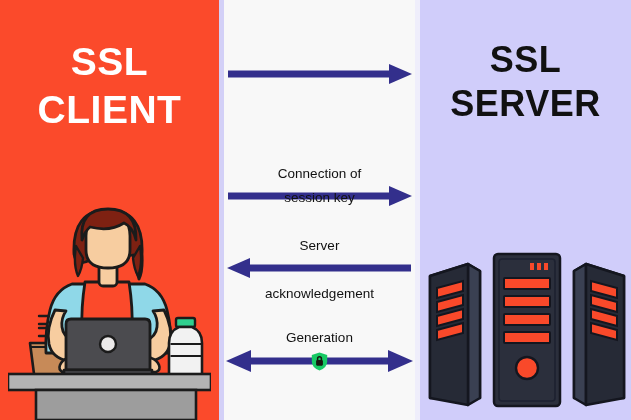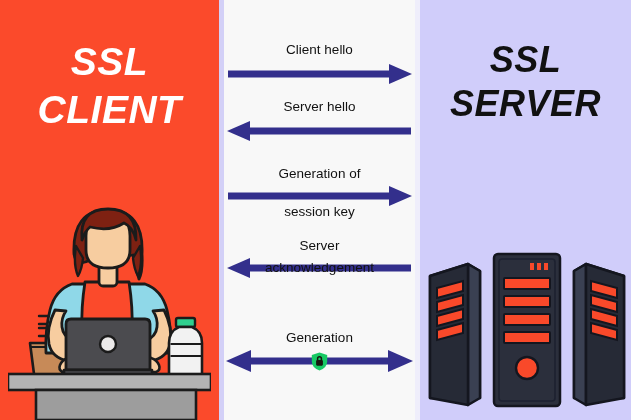--- a/index.html
+++ b/index.html
@@ -51,21 +51,20 @@
   }
 
   
   .title {
     position: absolute;
     text-align: center;
     line-height: 1.22;
     font-weight: bold;
     letter-spacing: 0.5px;
     white-space: pre-line;
-    font-style: italic;
   }
   .title-client {
     left: 0; top: 38px;
     width: 219px;
     color: #ffffff;
     font-size: 39px;
   }
   .title-server {
     left: 420px; top: 38px;
     width: 211px;
@@ -180,51 +179,43 @@
         <rect x="28" y="184" width="160" height="30" fill="#9d9d9d" stroke="#1b1b1b" stroke-width="2.6"></rect>
       </g>
     </svg>
   </div>
 
   <div class="panel-middle"></div>
   <div class="panel-seam"></div>
   <div class="panel-seam-right"></div>
 
   <div class="arrow-row" style="top:42px;height:36px">
-    <div class="arrow-label" style="top:0">Client hello</div>
     <svg class="arrow-svg" style="top:21px" width="201" height="22" viewBox="0 0 201 22">
       <rect x="9" y="7.5" width="172" height="7" fill="#332f8c"></rect>
       <polygon points="170,1 193,11 170,21" fill="#332f8c"></polygon>
     </svg>
   </div>
 
-  <div class="arrow-row" style="top:99px;height:36px">
-    <div class="arrow-label" style="top:0">Server hello</div>
-    <svg class="arrow-svg" style="top:21px" width="201" height="22" viewBox="0 0 201 22">
-      <rect x="20" y="7.5" width="172" height="7" fill="#332f8c"></rect>
-      <polygon points="31,1 8,11 31,21" fill="#332f8c"></polygon>
-    </svg>
-  </div>
 
   <div class="arrow-row" style="top:166px;height:52px">
-    <div class="arrow-label" style="top:0">Generation of</div>
+    <div class="arrow-label" style="top:0">Connection of</div>
     <svg class="arrow-svg" style="top:19px" width="201" height="22" viewBox="0 0 201 22">
       <rect x="9" y="7.5" width="172" height="7" fill="#332f8c"></rect>
       <polygon points="170,1 193,11 170,21" fill="#332f8c"></polygon>
     </svg>
-    <div class="arrow-label" style="top:38px">session key</div>
+    <div class="arrow-label" style="top:24px">session key</div>
   </div>
 
   <div class="arrow-row" style="top:238px;height:52px">
     <div class="arrow-label" style="top:0">Server</div>
     <svg class="arrow-svg" style="top:19px" width="201" height="22" viewBox="0 0 201 22">
       <rect x="20" y="7.5" width="172" height="7" fill="#332f8c"></rect>
       <polygon points="31,1 8,11 31,21" fill="#332f8c"></polygon>
     </svg>
-    <div class="arrow-label" style="top:22px">acknowledgement</div>
+    <div class="arrow-label" style="top:48px">acknowledgement</div>
   </div>
 
   <div class="arrow-row" style="top:330px;height:54px">
     <div class="arrow-label" style="top:0">Generation</div>
     <svg class="arrow-svg" style="top:19px" width="201" height="24" viewBox="0 0 201 24">
       <rect x="18" y="8.5" width="165" height="7" fill="#332f8c"></rect>
       <polygon points="32,1 7,12 32,23" fill="#332f8c"></polygon>
       <polygon points="169,1 194,12 169,23" fill="#332f8c"></polygon>
     </svg>
 

